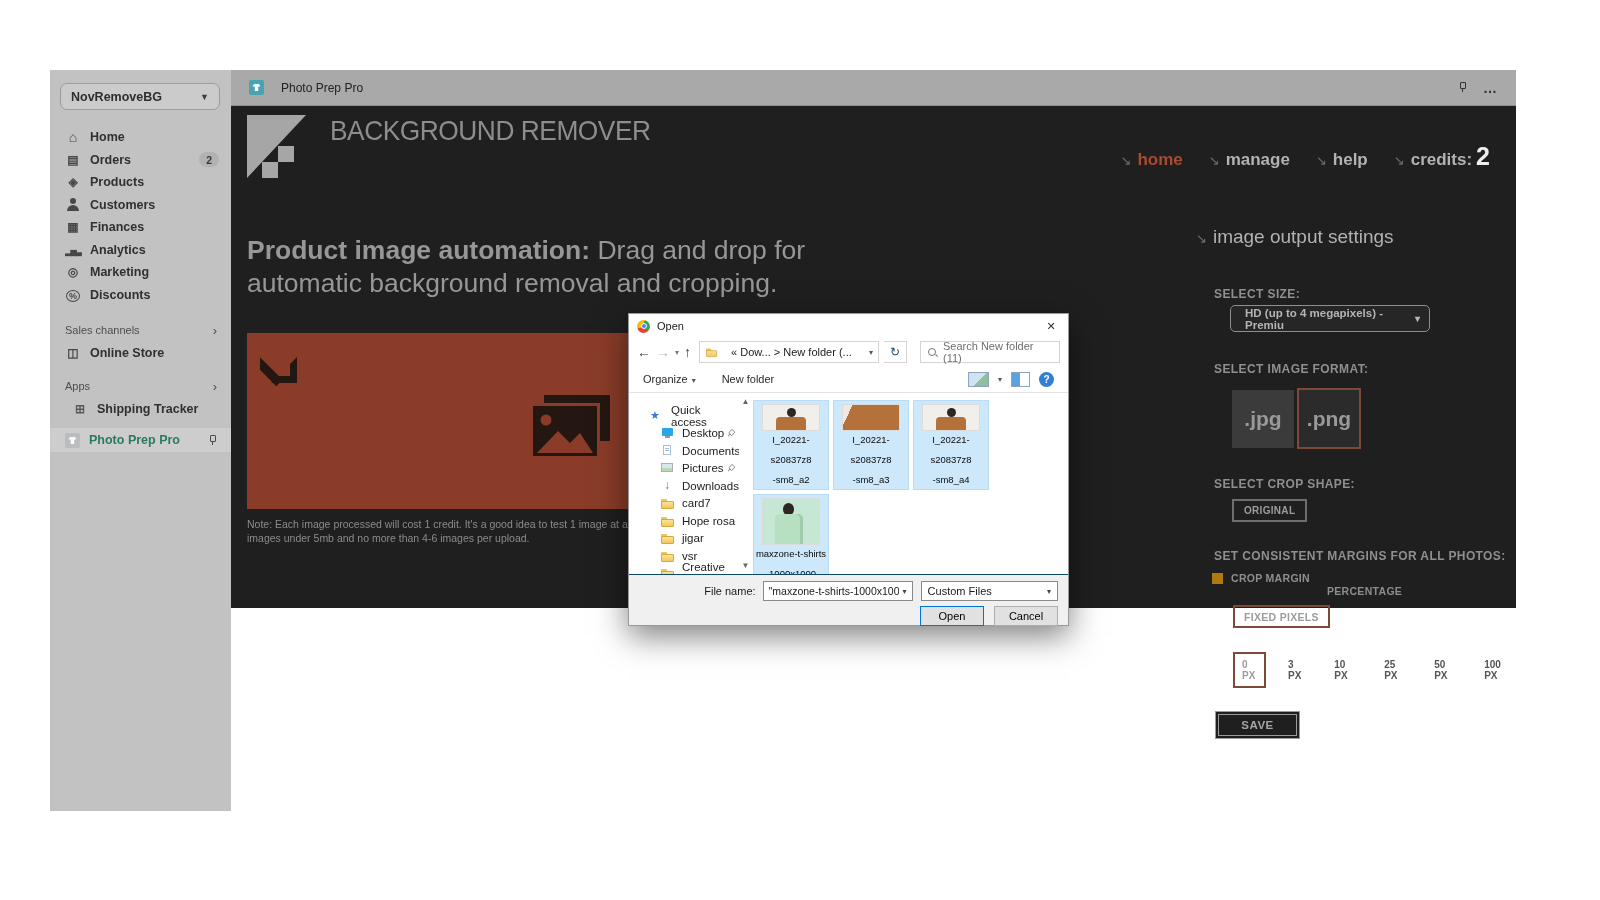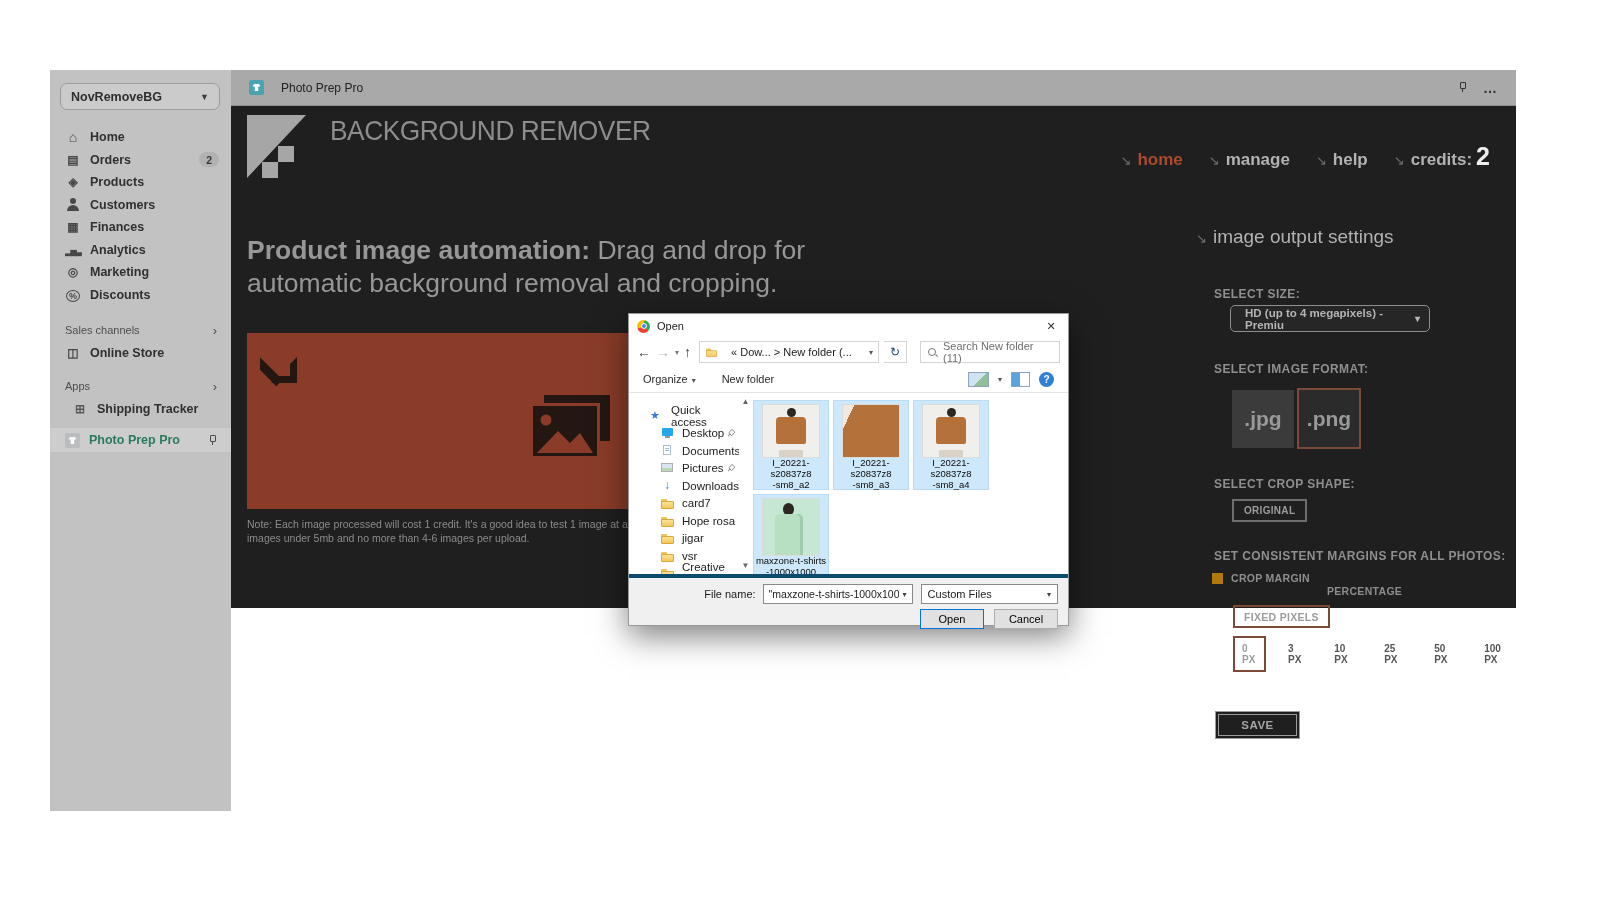--- a/index.html
+++ b/index.html
@@ -75,21 +75,21 @@
   .fmt-jpg{left:1001px;top:284px;width:62px;height:58px;background:#3b3b3b;}
   .fmt-png{left:1066px;top:282px;width:64px;height:61px;background:#2b2b2b;border:2px solid #7d4a3a;}
   .orig-btn{position:absolute;left:1001px;top:393px;height:23px;padding:0 10px;border:2px solid #6e6e6e;display:inline-flex;align-items:center;
     font-size:10px;font-weight:bold;color:#9c9c9c;letter-spacing:.3px;box-sizing:border-box;}
   .crop-margin{position:absolute;left:981px;top:466px;display:flex;align-items:center;font-size:10.5px;font-weight:bold;color:#8f8f8f;letter-spacing:.3px;}
   .cm-box{width:11px;height:11px;background:#b07a10;margin-right:8px;}
   .fixed-btn{position:absolute;left:1002px;top:499px;height:23px;padding:0 9px;border:2px solid #7d4a3a;display:inline-flex;align-items:center;
     font-size:10.5px;font-weight:bold;color:#9c9c9c;letter-spacing:.3px;box-sizing:border-box;}
   .percent-lbl{position:absolute;left:1096px;top:479px;font-size:10.5px;font-weight:bold;color:#8d8d8d;letter-spacing:.3px;}
   .marginrow{position:absolute;left:1002px;top:530px;display:flex;gap:13px;align-items:center;}
-  .mopt{font-size:10px;font-weight:bold;color:#555;padding:5px 7px;border:2px solid transparent;}
+  .mopt{font-size:10px;font-weight:bold;color:#555;padding:5px 7px;border:2px solid transparent;margin-top:16px;}
   .mopt.sel{border-color:#7d4a3a;color:#9c9c9c;}
   .save-btn{position:absolute;left:984px;top:605px;width:85px;height:28px;background:#1f1f1f;border:1px solid #9a9a9a;
     box-shadow:inset 0 0 0 2px #1f1f1f, inset 0 0 0 3px #9a9a9a;display:flex;align-items:center;justify-content:center;
     font-size:11.5px;font-weight:bold;color:#a5a5a5;letter-spacing:.5px;box-sizing:border-box;}
 
   
   .dialog{position:absolute;left:628px;top:313px;width:441px;height:313px;background:#fff;border:1px solid #999;
     box-shadow:0 10px 30px rgba(0,0,0,.5);z-index:5;box-sizing:border-box;font-size:11px;color:#1a1a1a;}
   .dlg-title{height:24px;display:flex;align-items:center;padding-left:8px;}
   .chrome-ico{width:13px;height:13px;border-radius:50%;position:relative;
@@ -138,22 +138,22 @@
   .scrollcol .down{bottom:4px;}
   .files{flex:1;padding:7px 0 0 1px;display:flex;gap:4px;align-content:flex-start;flex-wrap:wrap;}
   .tile{width:76px;height:90px;background:#cde8fb;box-shadow:inset 0 0 0 1px #b9dcf6;display:flex;flex-direction:column;align-items:center;padding-top:5px;box-sizing:border-box;}
   .thumb{width:56px;height:56px;background:#f1efec;position:relative;box-shadow:0 0 0 1px #dcdcdc;overflow:hidden;}
   .v-tee-front .thumb::before,.v-tee-back .thumb::before{content:"";position:absolute;left:24px;top:3px;width:9px;height:9px;border-radius:50%;background:#2e2620;}
   .v-tee-front .thumb::after,.v-tee-back .thumb::after{content:"";position:absolute;left:13px;top:12px;width:30px;height:27px;background:#b4713a;border-radius:4px 4px 2px 2px;box-shadow:0 30px 0 -3px #d9d2c6;}
   .v-tee-closeup .thumb{background:linear-gradient(115deg,#efe9e2 0 14%,#b4713a 14%);}
   .v-tee-green .thumb{background:#c6e7d4;}
   .v-tee-green .thumb::before{content:"";position:absolute;left:20px;top:4px;width:11px;height:12px;border-radius:50% 50% 45% 45%;background:#2e2620;}
   .v-tee-green .thumb::after{content:"";position:absolute;left:12px;top:15px;width:28px;height:41px;background:#b7e0c3;border-radius:5px 5px 0 0;box-shadow:inset -3px 0 0 #9fccab;}
-  .cap{font-size:9.5px;line-height:11px;text-align:center;margin-top:0;color:#0a0a0a;}
-  .dlg-footer{position:absolute;left:0;right:0;bottom:0;height:51px;background:#f0f0f0;border-top:4px solid #0c4a6e;padding:6px 10px;box-sizing:border-box;}
+  .cap{font-size:9.5px;line-height:20px;text-align:center;margin-top:0;color:#0a0a0a;}
+  .dlg-footer{position:absolute;left:0;right:0;bottom:0;height:51px;background:#f0f0f0;border-top:1px solid #0c4a6e;padding:6px 10px;box-sizing:border-box;}
   .fn-row{display:flex;align-items:center;}
   .fn-label{width:119px;text-align:right;padding-right:7px;}
   .fn-combo{width:150px;height:20px;background:#fff;border:1px solid #8a8a8a;display:flex;align-items:center;padding:0 5px;box-sizing:border-box;font-size:10.5px;}
   .fn-combo .val{white-space:nowrap;overflow:hidden;flex:1;}
   .fn-combo .caret,.ft-combo .caret{font-size:8px;color:#444;margin-left:4px;}
   .ft-combo{width:140px;height:20px;margin-left:8px;background:#fff;border:1px solid #8a8a8a;display:flex;align-items:center;padding:0 6px;box-sizing:border-box;}
   .ft-combo .val{flex:1;}
   .btn-row{display:flex;justify-content:flex-end;gap:10px;margin-top:5px;}
   .wbtn{width:64px;height:20px;background:#e1e1e1;border:1px solid #adadad;display:flex;align-items:center;justify-content:center;font-size:11px;color:#000;box-sizing:border-box;}
   .wbtn.default{border-color:#0075d7;}

